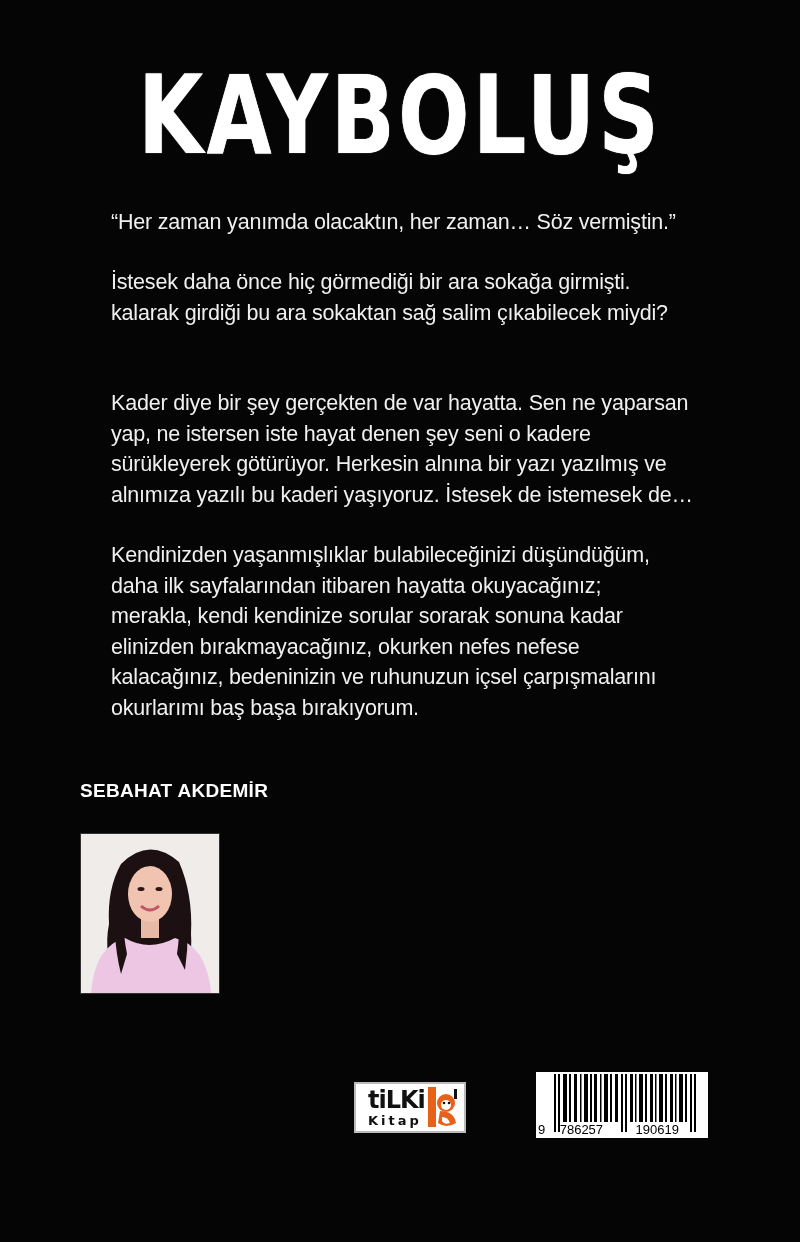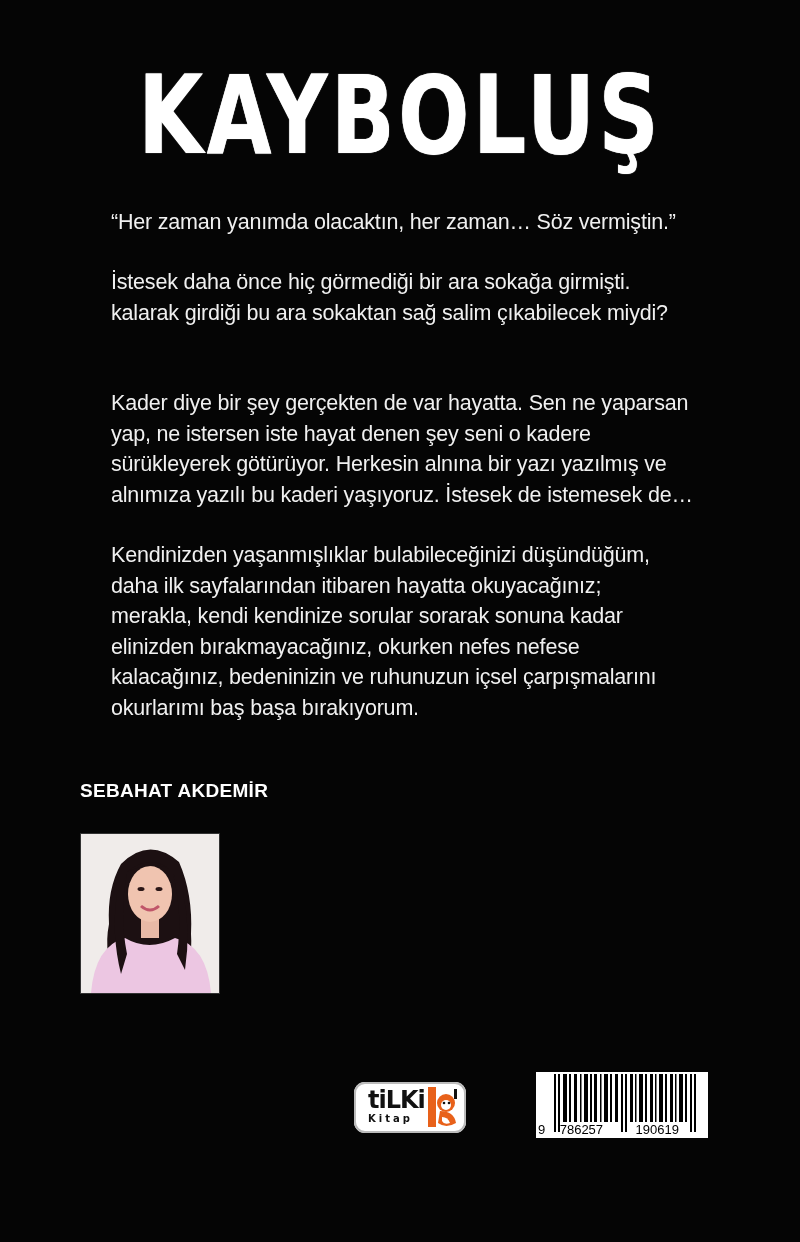--- a/index.html
+++ b/index.html
@@ -48,33 +48,33 @@
       width: 138px; height: 159px;
       background: linear-gradient(180deg, #f2eeec 0%, #efe9ea 100%);
       border: 1px solid #333;
       overflow: hidden;
     }
     .logo {
       position: absolute;
       left: 354px; top: 1082px;
       width: 112px; height: 51px;
       background: #ffffff;
-      border-radius: 11px;
+      border-radius: 0;
       box-shadow: 0 0 0 2px #bbb inset;
     }
     .logo .tilki {
       position: absolute; left: 14px; top: 4px;
       font-family: "DejaVu Sans", sans-serif;
       font-weight: bold; font-size: 24px; color: #111;
       letter-spacing: -1px;
     }
     .logo .kitap {
       position: absolute; left: 14px; top: 31px;
       font-family: "DejaVu Sans", sans-serif;
-      font-weight: bold; font-size: 10px; color: #111;
+      font-weight: bold; font-size: 13px; color: #111;
       letter-spacing: 3px;
     }
     .barcode {
       position: absolute;
       left: 536px; top: 1072px;
       width: 172px; height: 66px;
       background: #ffffff;
     }
     .barcode .bars {
       position: absolute; left: 18px; top: 2px; width: 150px; height: 54px;

